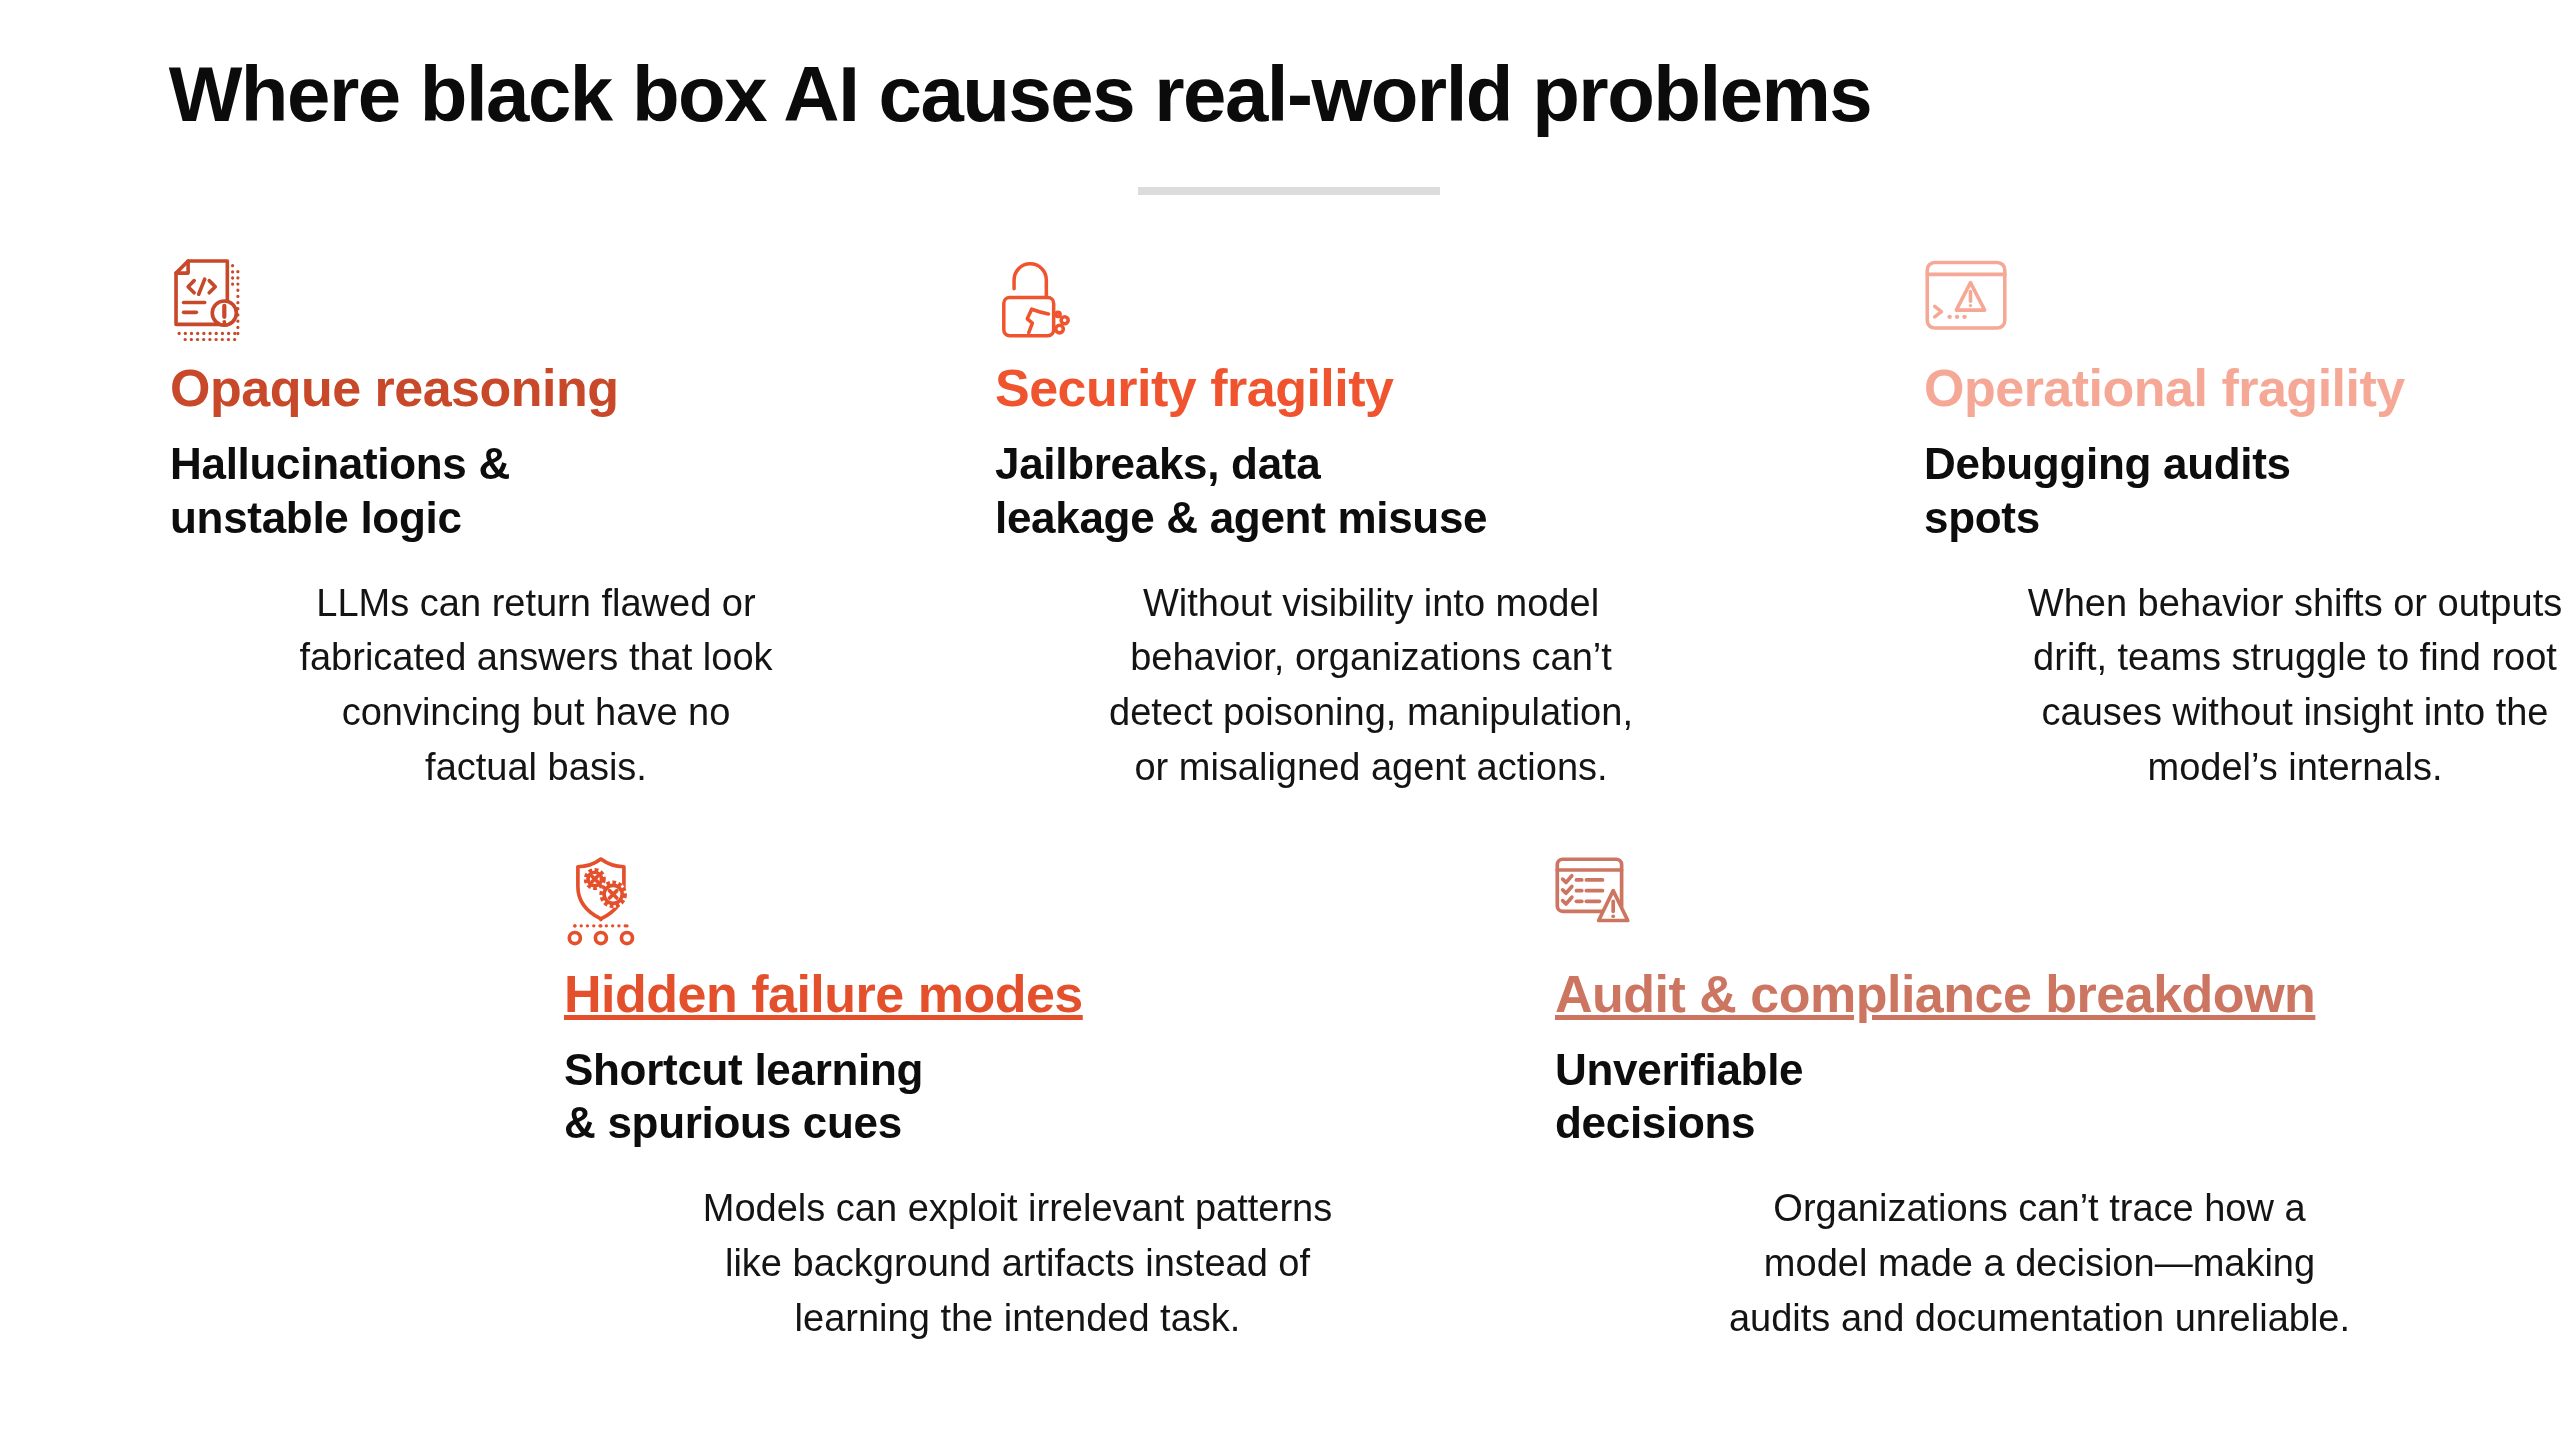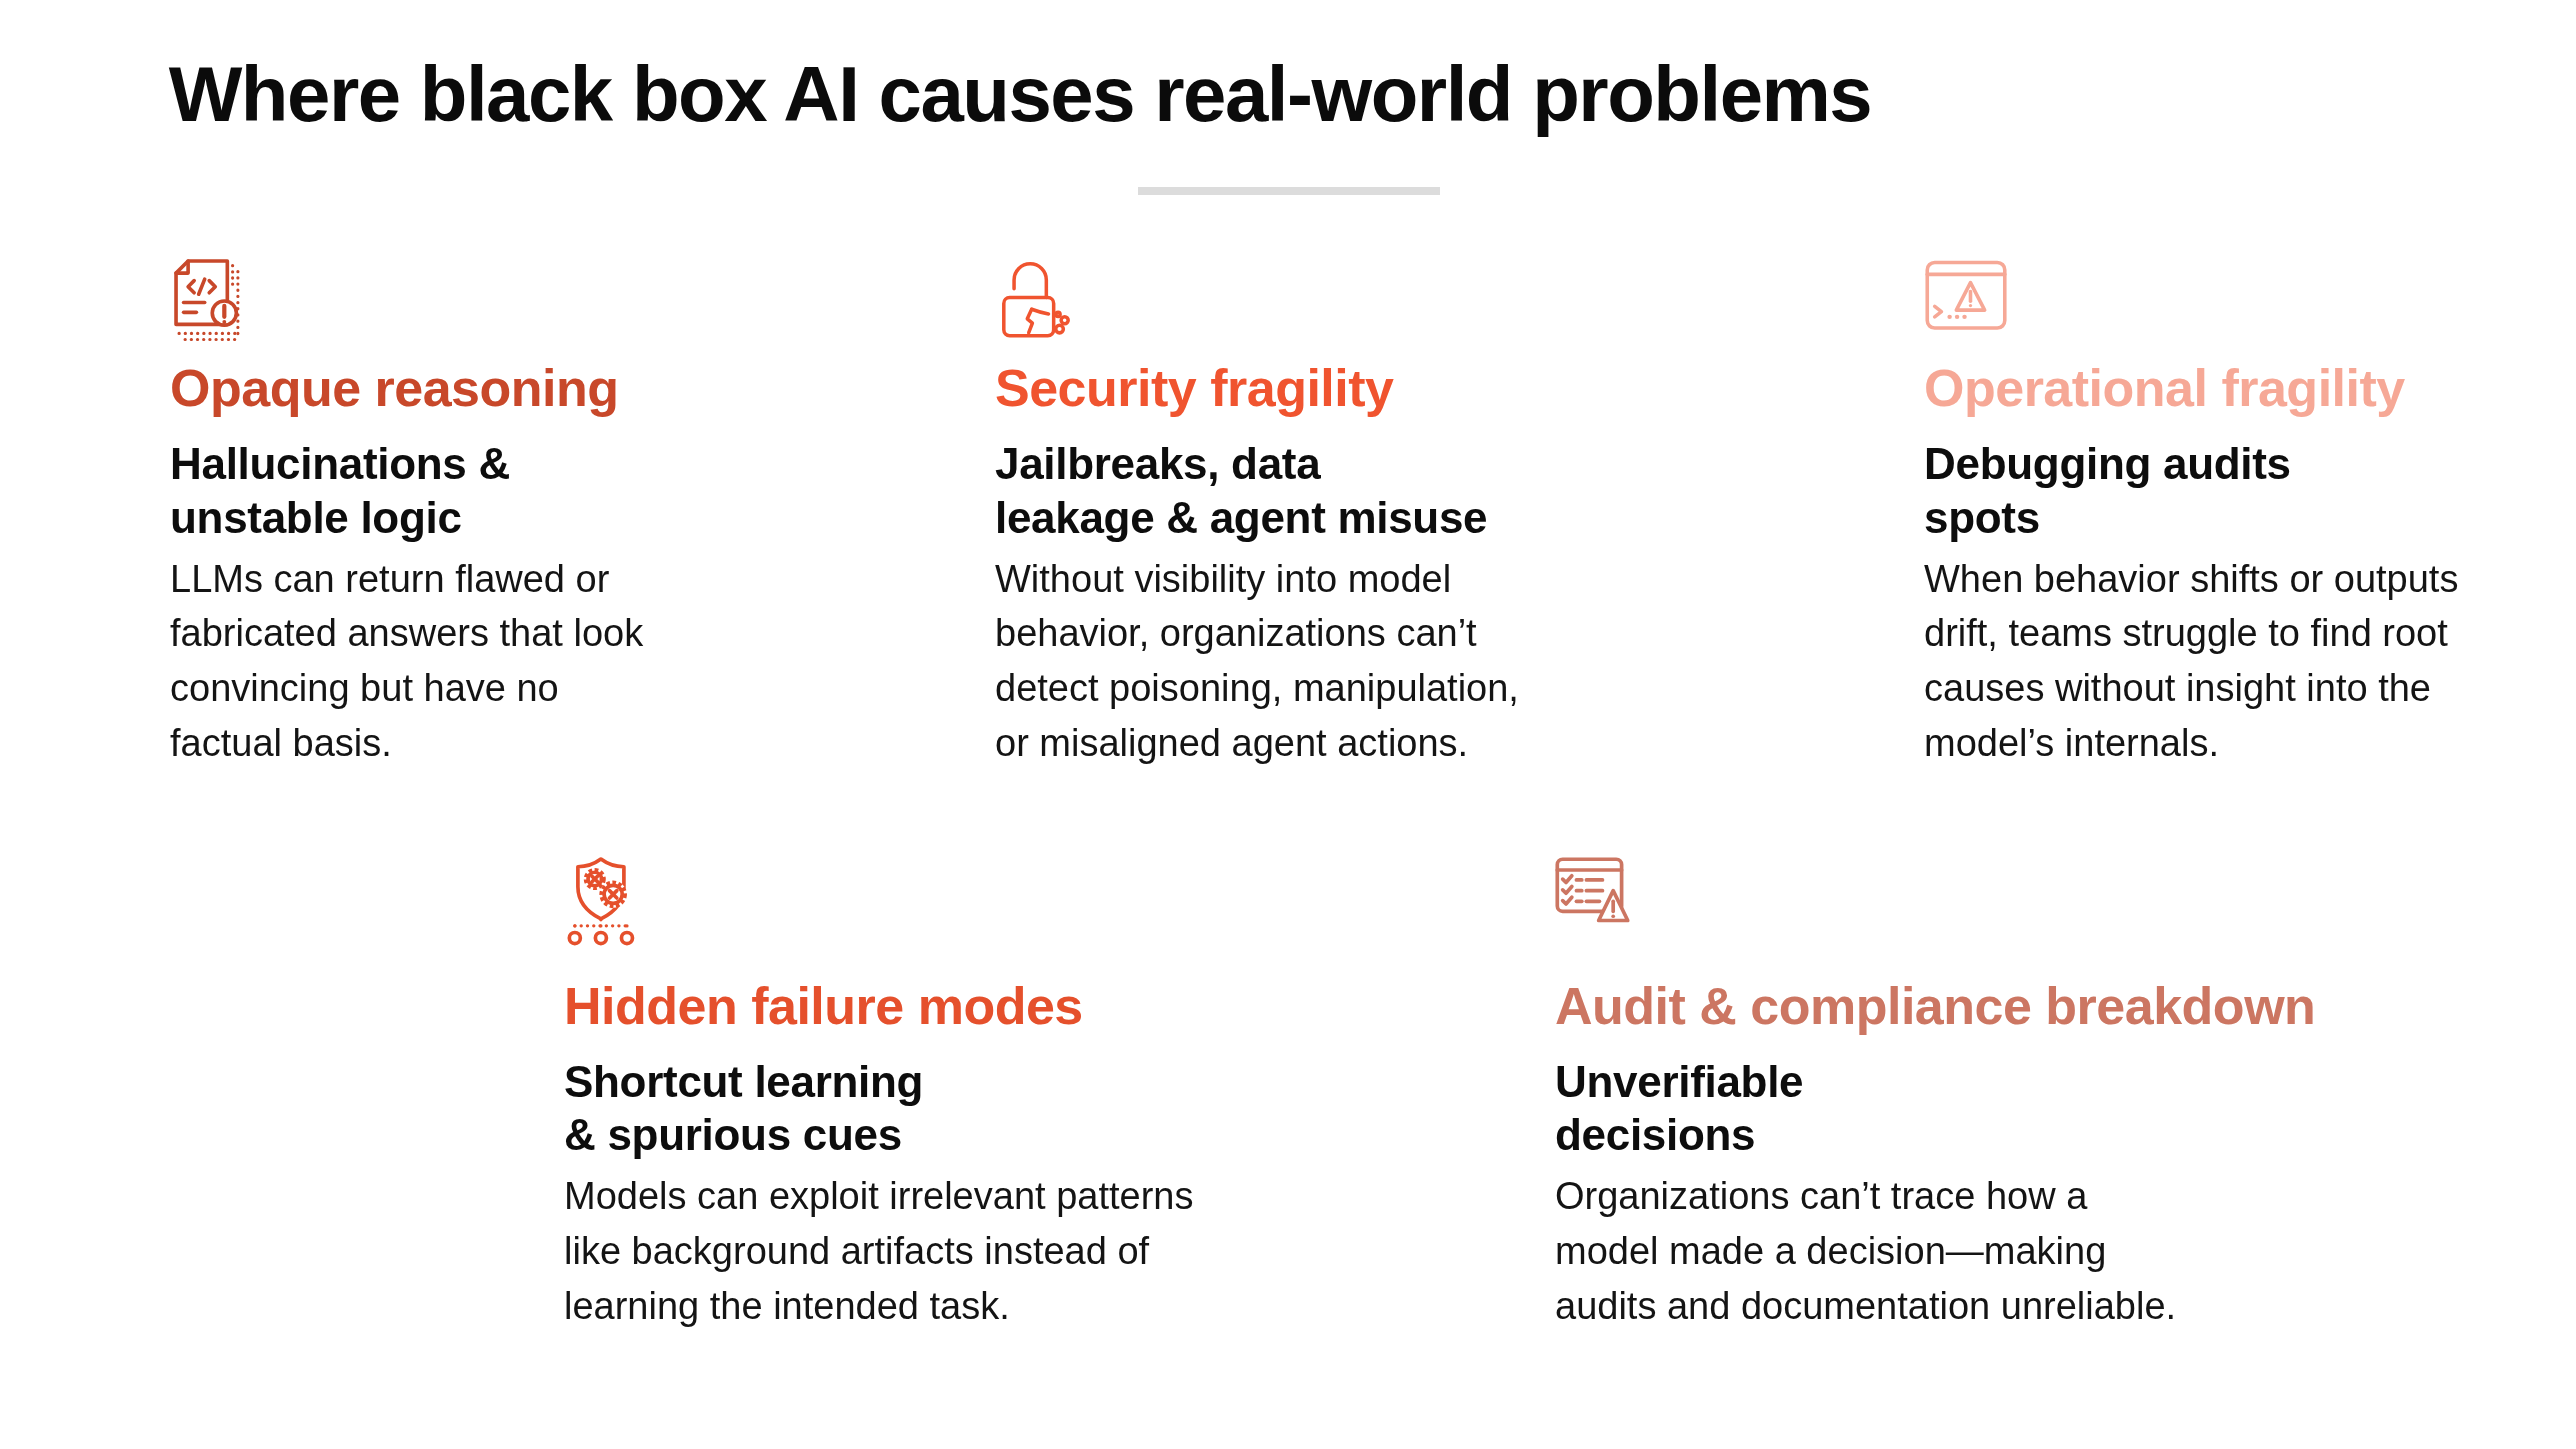--- a/index.html
+++ b/index.html
@@ -14,28 +14,28 @@
   .divider{
     position:absolute;left:1138px;top:187px;width:302px;height:7.7px;background:#dcdcdc;
   }
   .card{position:absolute;}
   .card .icon{height:92px;color:var(--accent);}
   .card .icon svg{display:block;}
   .heading{
     font-size:52px;font-weight:700;letter-spacing:-0.5px;line-height:1.1;
     color:var(--accent);margin:13.4px 0 0 0;
   }
-  .row2 .heading{margin-top:30px;}
+  .row2 .heading{margin-top:18px;text-decoration:underline;}
   .subheading{
     font-size:44px;font-weight:700;color:#0d0d0d;line-height:1.22;
     margin:19.6px 0 0 0;white-space:pre-line;letter-spacing:-0.3px;
   }
   .bodytext{
     font-size:38px;font-weight:400;color:#141414;line-height:1.44;
-    margin:7px 0 0 0;white-space:pre-line;
+    margin:31px 0 0 0;white-space:pre-line;text-align:center;
   }
   #card-0{left:170px;top:255px;width:732px;}
   #card-1{left:995px;top:255px;width:752px;}
   #card-2{left:1924px;top:255px;width:742px;}
   #card-3{left:564px;top:856px;width:907px;}
   #card-4{left:1555px;top:856px;width:969px;}
   .ic{fill:none;stroke:currentColor;stroke-width:2.4;stroke-linecap:round;stroke-linejoin:round;}
   .dot{stroke-dasharray:0.1 4;stroke-width:2.1;}
   .teeth{stroke-dasharray:2.4 1.6;stroke-linecap:butt;}
   .fillc{fill:currentColor;stroke:none;}

